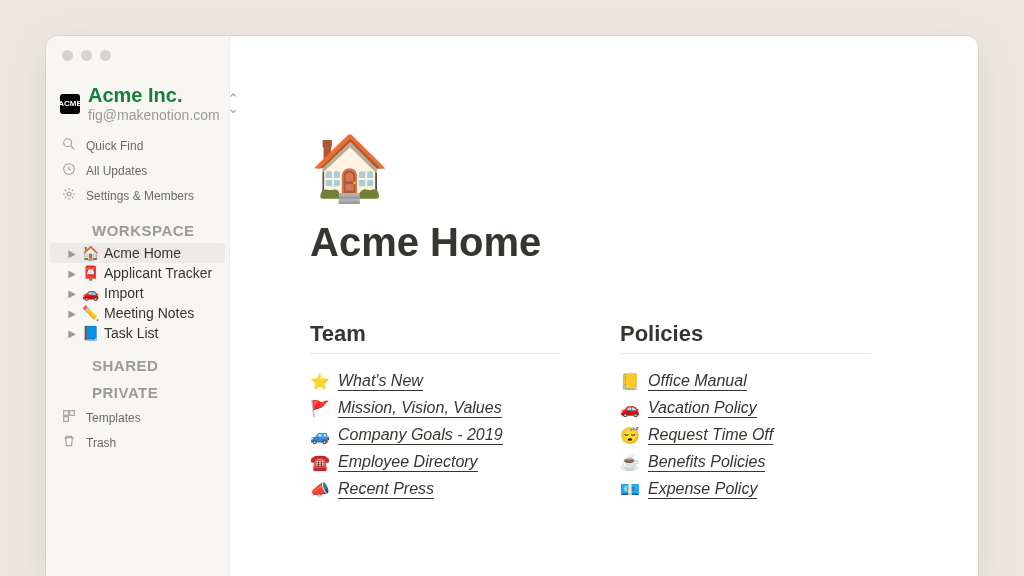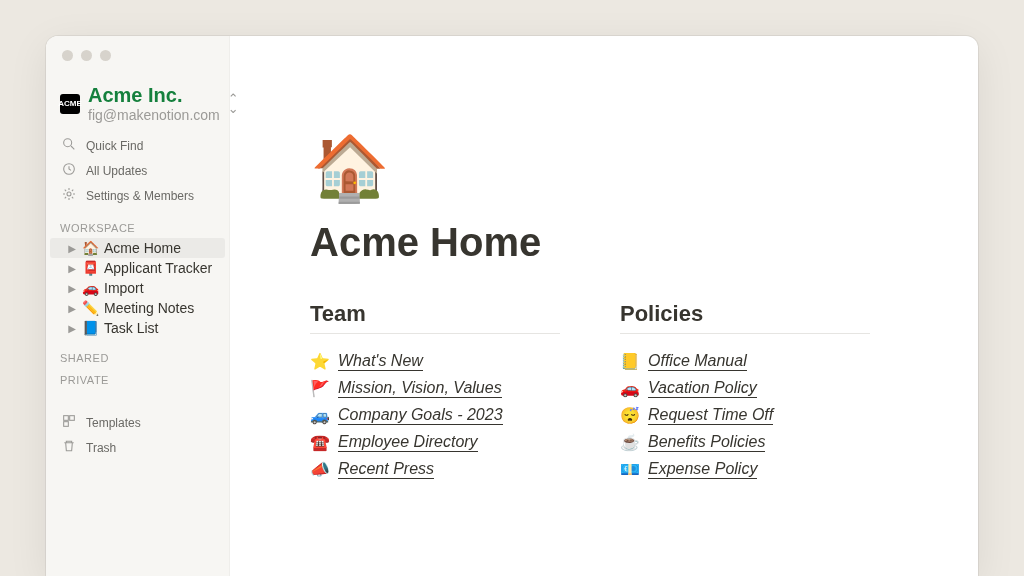--- a/index.html
+++ b/index.html
@@ -69,26 +69,27 @@
     align-items: center;
     gap: 8px;
     padding: 3px 8px 3px 14px;
     color: #6a6965;
     cursor: pointer;
     font-weight: 500;
     font-size: 12px;
   }
   .nav-item .icon { width: 18px; text-align: center; color: #9b9a97; }
   .section-label {
-    font-size: 11px;
-    font-weight: 400;
+    font-size: 15px;
+    font-weight: 700;
     color: #9b9a97;
     letter-spacing: 0.5px;
     padding: 14px 14px 4px 14px;
     text-transform: uppercase;
+    margin-left: 32px;
   }
   .page-item {
     display: flex;
     align-items: center;
     gap: 4px;
     padding: 2px 8px 2px 16px;
     cursor: pointer;
     font-weight: 500;
     font-size: 14px;
     color: #37352f;
@@ -96,39 +97,39 @@
     margin: 0 4px;
   }
   .page-item.active { background: #ebeae7; }
   .page-item .caret {
     color: #9b9a97;
     font-size: 10px;
     width: 12px;
     text-align: center;
   }
   .page-item .emoji { width: 18px; text-align: center; font-size: 14px; }
-  .bottom-nav { margin-top: 20px; text-align: center; }
+  .bottom-nav { margin-top: 0; text-align: center; }
   .main {
     flex: 1;
     padding: 100px 0 0 0;
     overflow: hidden;
   }
   .content {
     max-width: 560px;
     margin-left: 80px;
   }
   .page-icon { font-size: 64px; line-height: 1; margin-bottom: 20px; }
   .page-title {
     font-size: 40px;
     font-weight: 700;
     color: #37352f;
     margin-bottom: 36px;
   }
   .columns { display: flex; gap: 60px; }
-  .col { flex: 1; min-width: 220px; }
+  .col { flex: 1; min-width: 220px; margin-top: 20px; }
   .col h2 {
     font-size: 22px;
     font-weight: 700;
     color: #37352f;
     padding-bottom: 6px;
     border-bottom: 1px solid #e6e5e2;
     margin-bottom: 14px;
   }
   .link-item {
     display: flex;
@@ -259,21 +260,21 @@
             <div class="link-item">
               <span class="emoji">⭐</span>
               <span class="label">What's New</span>
             </div>
             <div class="link-item">
               <span class="emoji">🚩</span>
               <span class="label">Mission, Vision, Values</span>
             </div>
             <div class="link-item">
               <span class="emoji">🚙</span>
-              <span class="label">Company Goals - 2023</span>
+              <span class="label">Company Goals - 2019</span>
             </div>
             <div class="link-item">
               <span class="emoji">☎️</span>
               <span class="label">Employee Directory</span>
             </div>
             <div class="link-item">
               <span class="emoji">📣</span>
               <span class="label">Recent Press</span>
             </div>
           </div>

